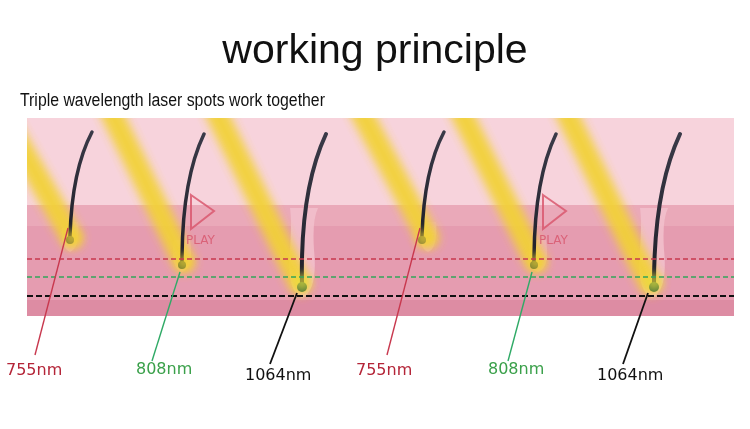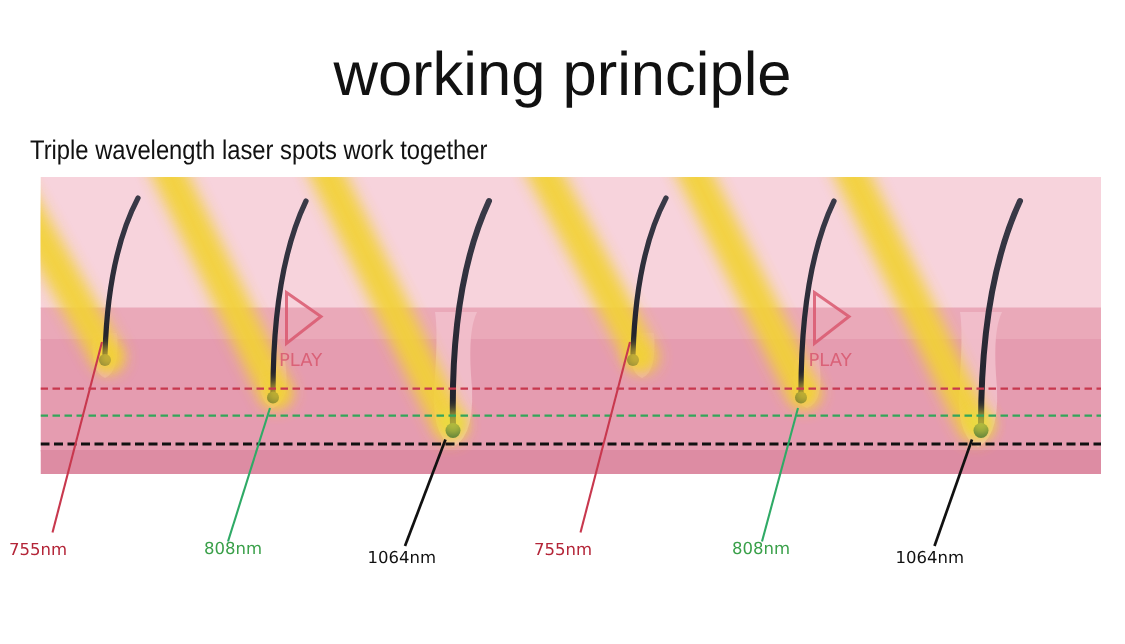--- a/index.html
+++ b/index.html
@@ -1,20 +1,20 @@
 <!DOCTYPE html>
 <html><head>
 <meta charset="utf-8">
 <style>
   html, body { margin: 0; padding: 0; background: #ffffff; }
   body { width: 750px; height: 429px; position: relative; overflow: hidden; font-family: "Liberation Sans", sans-serif; }
   .title { position: absolute; left: 0; width: 750px; top: 26px; text-align: center; font-size: 41px; color: #111; font-family: "Liberation Sans", sans-serif; letter-spacing: 0px; }
   .subtitle { position: absolute; left: 20px; top: 90px; font-size: 18px; color: #111; font-family: "Liberation Sans", sans-serif; transform: scaleX(0.88); transform-origin: left top; }
   .diagram { position: absolute; left: 0; top: 0; }
-  .label { position: absolute; font-size: 11px; font-family: "DejaVu Sans", sans-serif; }
+  .label { position: absolute; font-size: 16px; font-family: "DejaVu Sans", sans-serif; }
 </style>
 </head>
 <body>
 
 <div class="title">working principle</div>
 <div class="subtitle">Triple wavelength laser spots work together</div>
 
 <svg class="diagram" width="750" height="429" viewBox="0 0 750 429">
   <defs>
     <filter id="blur" x="-50%" y="-50%" width="200%" height="200%">

